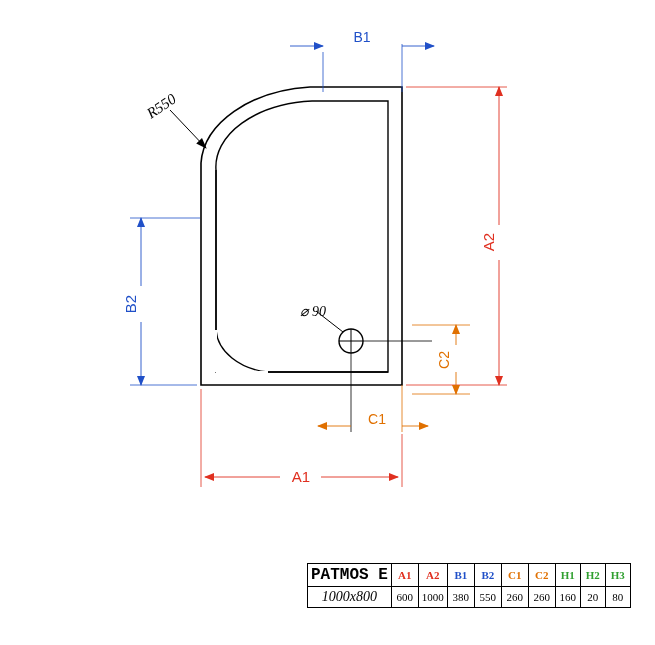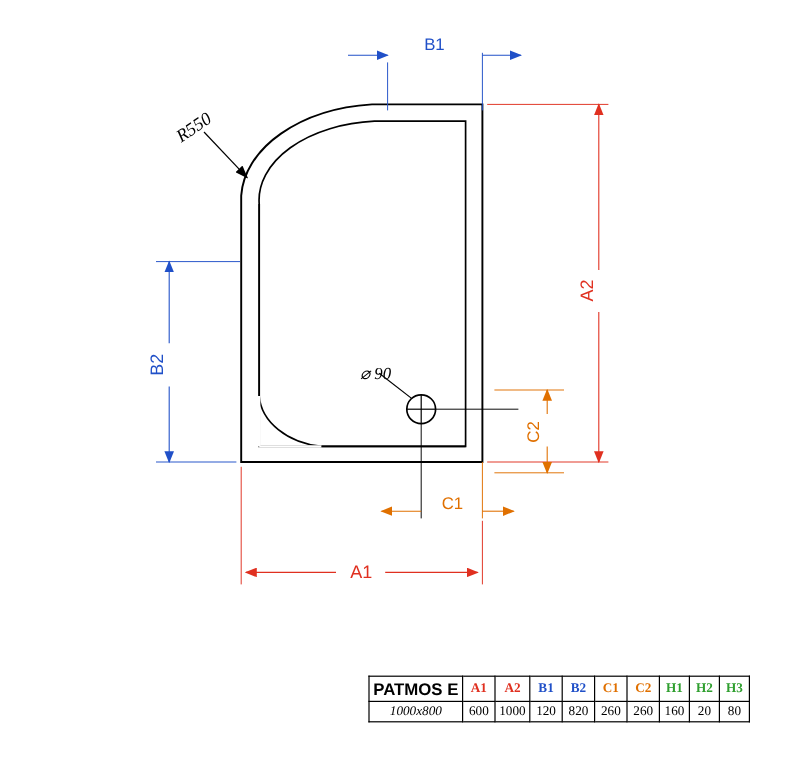--- a/index.html
+++ b/index.html
@@ -42,32 +42,32 @@
     text-align: center;
     padding: 2px 3px;
     height: 16px;
     box-sizing: border-box;
     font-weight: normal;
   }
   table.spec thead th {
     font-weight: bold;
   }
   th.name-head {
-    font-family: Liberation Sans, sans-serif;
+    font-family: Liberation Mono, monospace;
     font-weight: bold;
-    font-size: 14px;
+    font-size: 16px;
     padding-left: 6px;
     padding-right: 6px;
     text-align: left;
   }
   td.name-cell {
     font-family: "Liberation Serif", serif;
     font-style: italic;
     font-weight: bold;
-    font-size: 11px;
+    font-size: 14px;
     text-align: center;
     padding-left: 6px;
     padding-right: 6px;
   }
   th.hdr-a { color: #e03020; width: 27px; }
   th.hdr-b { color: #2050c8; width: 27px; }
   th.hdr-c { color: #e07000; width: 27px; }
   th.hdr-h { color: #2f9f2f; width: 25px; }
   td.val { width: 27px; color: #000; }
   td.val-h { width: 25px; color: #000; }
@@ -206,22 +206,22 @@
           <th class="hdr-h">H1</th>
           <th class="hdr-h">H2</th>
           <th class="hdr-h">H3</th>
         </tr>
       </thead>
       <tbody>
         <tr>
           <td class="name-cell">1000x800</td>
           <td class="val">600</td>
           <td class="val">1000</td>
-          <td class="val">120</td>
-          <td class="val">820</td>
+          <td class="val">380</td>
+          <td class="val">550</td>
           <td class="val">260</td>
           <td class="val">260</td>
           <td class="val-h">160</td>
           <td class="val-h">20</td>
           <td class="val-h">80</td>
         </tr>
       </tbody>
     </table>
   </div>
 

